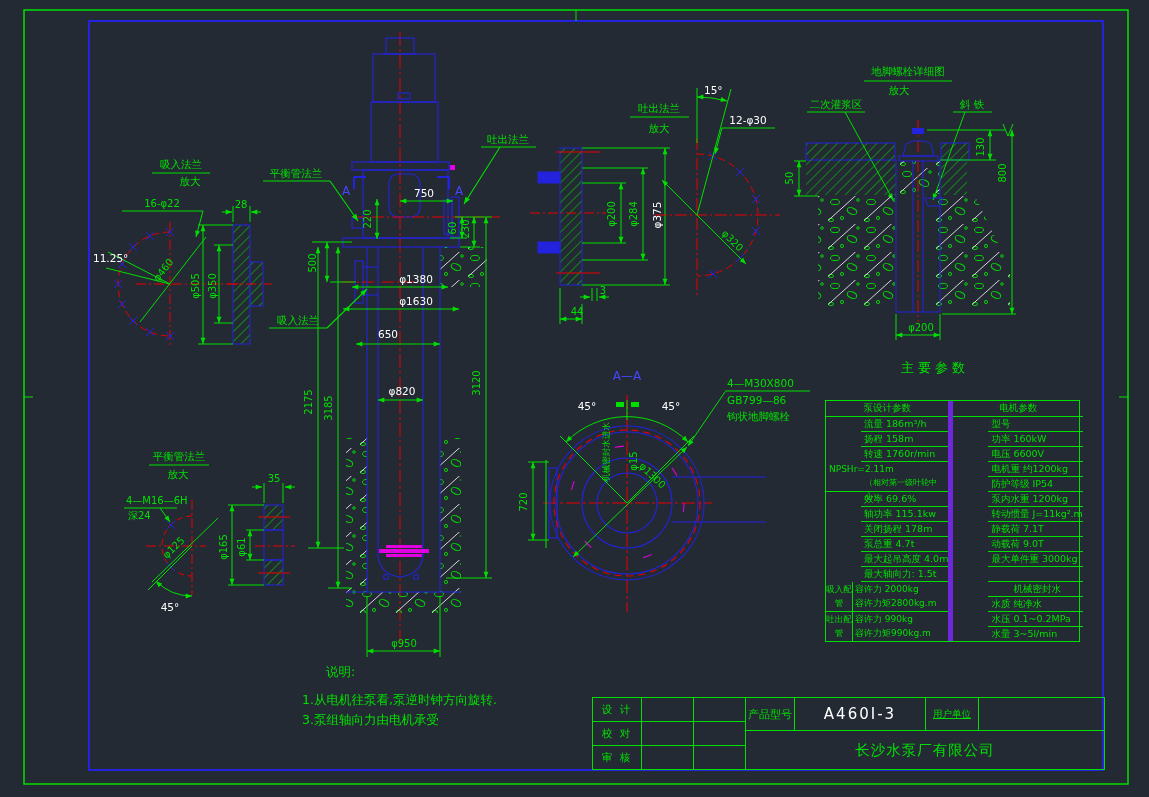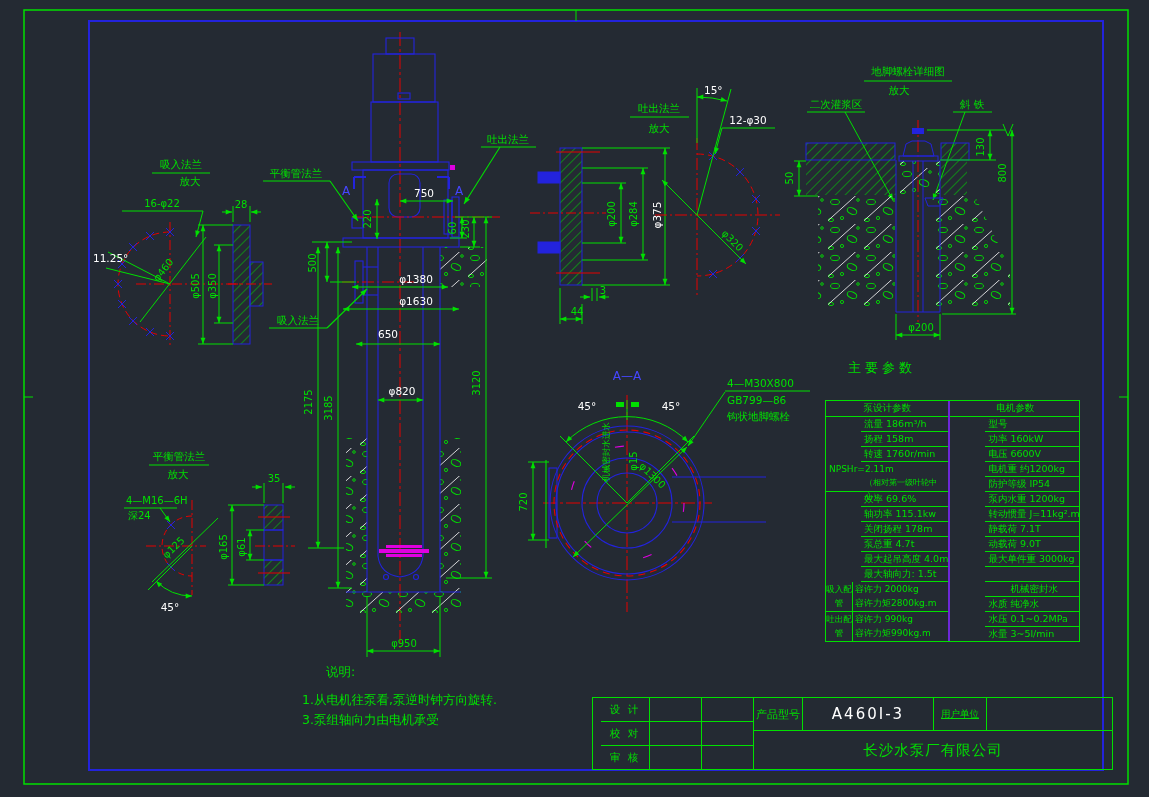--- a/index.html
+++ b/index.html
@@ -7,54 +7,54 @@
          font-family:"DejaVu Sans",sans-serif;}
   svg text{font-family:"DejaVu Sans",sans-serif;}
   .tg{fill:#00e000;font-size:10px;}
   .tgl{fill:#00e000;font-size:10.5px;}
   .tw{fill:#ffffff;font-size:10.5px;}
   .tb{fill:#4646ff;font-size:12px;}
   .mid{text-anchor:middle;}
   
   .ptable{position:absolute;left:825px;top:400px;width:253px;display:flex;
           border:1px solid #00e000;color:#00e000;font-size:9.5px;line-height:14px;}
-  .pt-left{width:126px;border-right:2px solid #6d28d9;}
+  .pt-left{width:126px;border-right:5px solid #6d28d9;}
   .pt-right{flex:1;}
   .pt-h{height:15px;border-bottom:1px solid #00e000;text-align:center;}
   .pt-r{height:14px;border-bottom:1px solid #00e000;padding-left:3px;white-space:nowrap;overflow:hidden;margin-left:35px;}
   .pt-npshr{height:29px;border-bottom:1px solid #00e000;padding-left:3px;font-size:9px;line-height:14px;}
   .pt-npshr .s2{font-size:8px;margin-left:36px;}
   .pt-g{height:29px;border-bottom:1px solid #00e000;display:flex;}
   .pt-g:last-child,.pt-r:last-child{border-bottom:none;}
   .pt-gl{width:26px;border-right:1px solid #00e000;font-size:8.5px;line-height:14px;text-align:center;}
   .pt-gv{flex:1;padding-left:2px;font-size:9px;line-height:14px;white-space:nowrap;overflow:hidden;}
   .pt-c{text-align:center;}
   
   .tblock{position:absolute;left:592px;top:697px;width:511px;height:71px;display:flex;
-          border:1px solid #00e000;color:#00e000;padding-left:8px;}
+          border:1px solid #00e000;color:#00e000;}
   .tb-left{width:152px;border-right:1px solid #00e000;display:flex;flex-direction:column;}
   .tb-row{flex:1;display:flex;border-bottom:1px solid #00e000;}
   .tb-row:last-child{border-bottom:none;}
   .tb-c1{width:48px;border-right:1px solid #00e000;font-size:10.5px;display:flex;align-items:center;justify-content:center;letter-spacing:2px;}
   .tb-c2{width:51px;border-right:1px solid #00e000;}
   .tb-c3{flex:1;}
   .tb-right{flex:1;display:flex;flex-direction:column;}
   .tb-top{height:32px;display:flex;border-bottom:1px solid #00e000;}
   .tb-pl{width:48px;border-right:1px solid #00e000;font-size:11px;display:flex;align-items:center;justify-content:center;}
   .tb-pv{width:130px;border-right:1px solid #00e000;color:#ffffff;font-size:15px;display:flex;align-items:center;justify-content:center;letter-spacing:2px;}
   .tb-ul{width:52px;border-right:1px solid #00e000;font-size:9.5px;display:flex;align-items:center;justify-content:center;text-decoration:underline;}
   .tb-uv{flex:1;}
   .tb-bot{flex:1;display:flex;}
   .tb-title{width:178px;border-right:1px solid #00e000;font-size:17px;display:flex;align-items:center;justify-content:center;letter-spacing:4px;}
   .tb-comp{flex:1;font-size:14.5px;display:flex;align-items:center;justify-content:center;letter-spacing:1px;}
   
   .notes{position:absolute;left:302px;top:662px;color:#00e000;font-size:12.5px;line-height:1.6;}
   .notes-title{margin-left:24px;margin-bottom:8px;}
   
-  .ptitle{position:absolute;left:848px;top:359px;color:#00e000;font-size:13px;letter-spacing:4px;}
+  .ptitle{position:absolute;left:901px;top:359px;color:#00e000;font-size:13px;letter-spacing:4px;}
 </style>
 </head>
 <body>
 
 <div id="stage">
 
 <svg width="1149" height="797" viewBox="0 0 1149 797">
   <defs>
     <marker id="arr" viewBox="0 0 10 10" refX="9" refY="5" markerWidth="9" markerHeight="7" orient="auto-start-reverse">
       <path d="M0,1.5 L9,5 L0,8.5 Z" fill="#00e000"></path>

